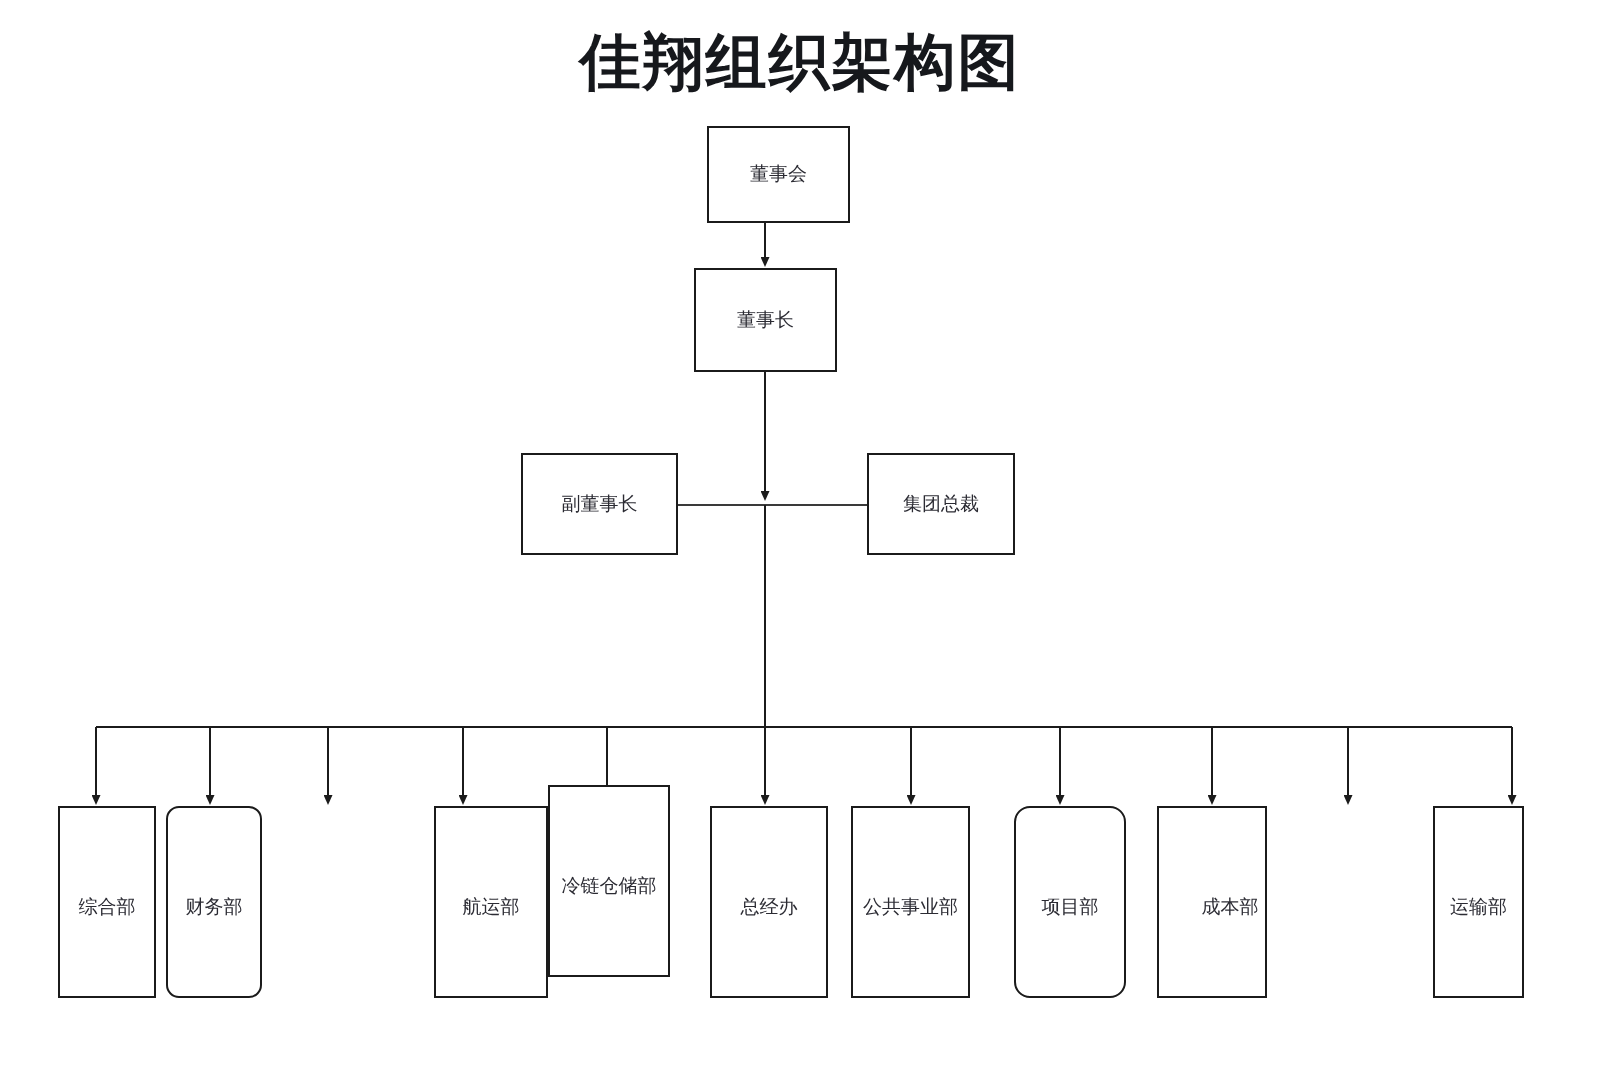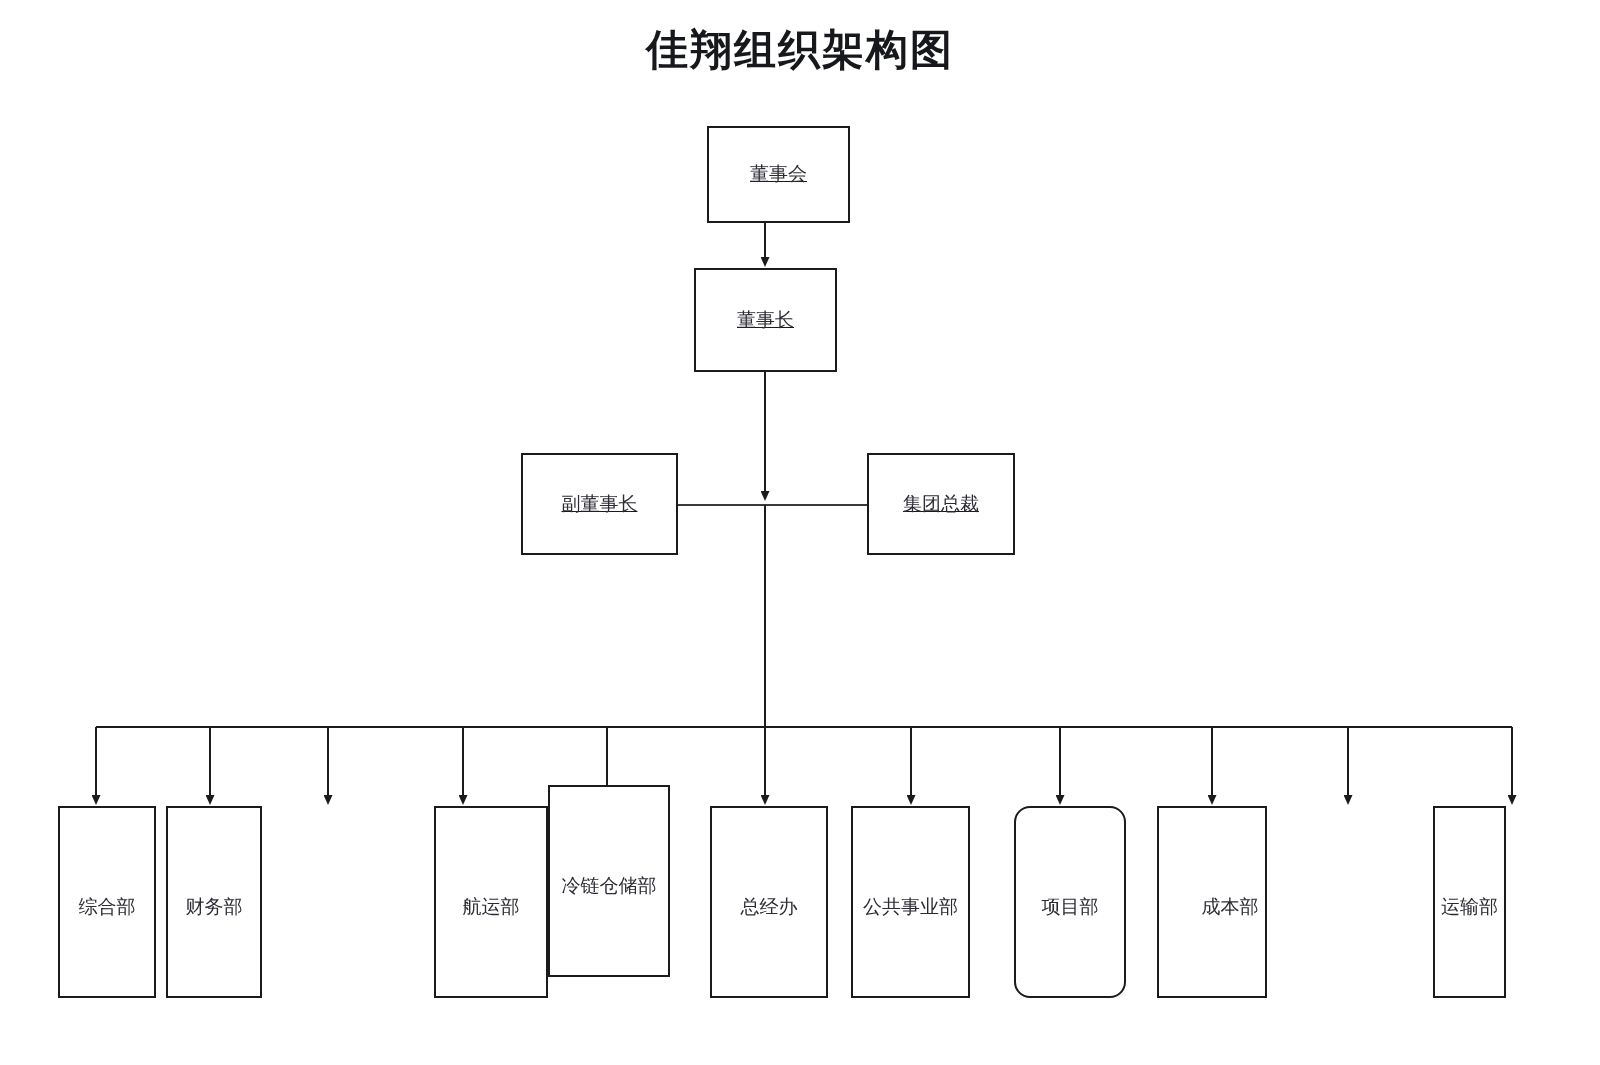--- a/index.html
+++ b/index.html
@@ -25,38 +25,37 @@
     top: 0;
     width: 1600px;
     height: 1065px;
   }
   .chart-title {
     position: absolute;
     left: 0;
     top: 22px;
     width: 1600px;
     text-align: center;
-    font-size: 42px;
+    font-size: 61px;
     font-weight: bold;
     letter-spacing: 2px;
     font-family: "Liberation Serif", "DejaVu Serif", serif;
     color: #16181c;
     white-space: nowrap;
   }
   .node {
     position: absolute;
     box-sizing: border-box;
     background: #ffffff;
     border: 2px solid #1b1b1b;
     display: flex;
     justify-content: center;
   }
   .node.mid-align {
     align-items: center;
-    text-decoration: underline;
   }
   .node.low-align {
     align-items: flex-end;
   }
   .node-label {
     font-size: 19px;
     line-height: 1.1;
     color: #2b2b33;
     white-space: nowrap;
     font-family: "Liberation Serif", "DejaVu Serif", serif;
@@ -126,21 +125,21 @@
   </div>
 
   <div class="node mid-align" style="left:867px; top:453px; width:148px; height:102px;">
     <span class="node-label">集团总裁</span>
   </div>
 
   <div class="node low-align" style="left:58px; top:806px; width:98px; height:192px;">
     <span class="node-label">综合部</span>
   </div>
 
-  <div class="node low-align" style="left:166px; top:806px; width:96px; height:192px;">
+  <div class="node low-align" style="left:166px; top:806px; width:96px; height:192px;border-radius:13px;">
     <span class="node-label">财务部</span>
   </div>
 
 
   <div class="node low-align" style="left:402px; top:806px; width:114px; height:192px;margin-left:32px;">
     <span class="node-label">航运部</span>
   </div>
 
   <div class="node low-align" style="left:548px; top:785px; width:122px; height:192px;">
     <span class="node-label">冷链仓储部</span>
@@ -156,17 +155,17 @@
 
   <div class="node low-align" style="left:1014px; top:806px; width:112px; height:192px;border-radius:16px;">
     <span class="node-label">项目部</span>
   </div>
 
   <div class="node low-align" style="left:1157px; top:806px; width:110px; height:192px;padding-left:36px;">
     <span class="node-label">成本部</span>
   </div>
 
 
-  <div class="node low-align" style="left:1433px; top:806px; width:73px; height:192px;">
+  <div class="node low-align" style="left:1433px; top:806px; width:91px; height:192px;">
     <span class="node-label">运输部</span>
   </div>
 
 </div>
 
 </body></html>

